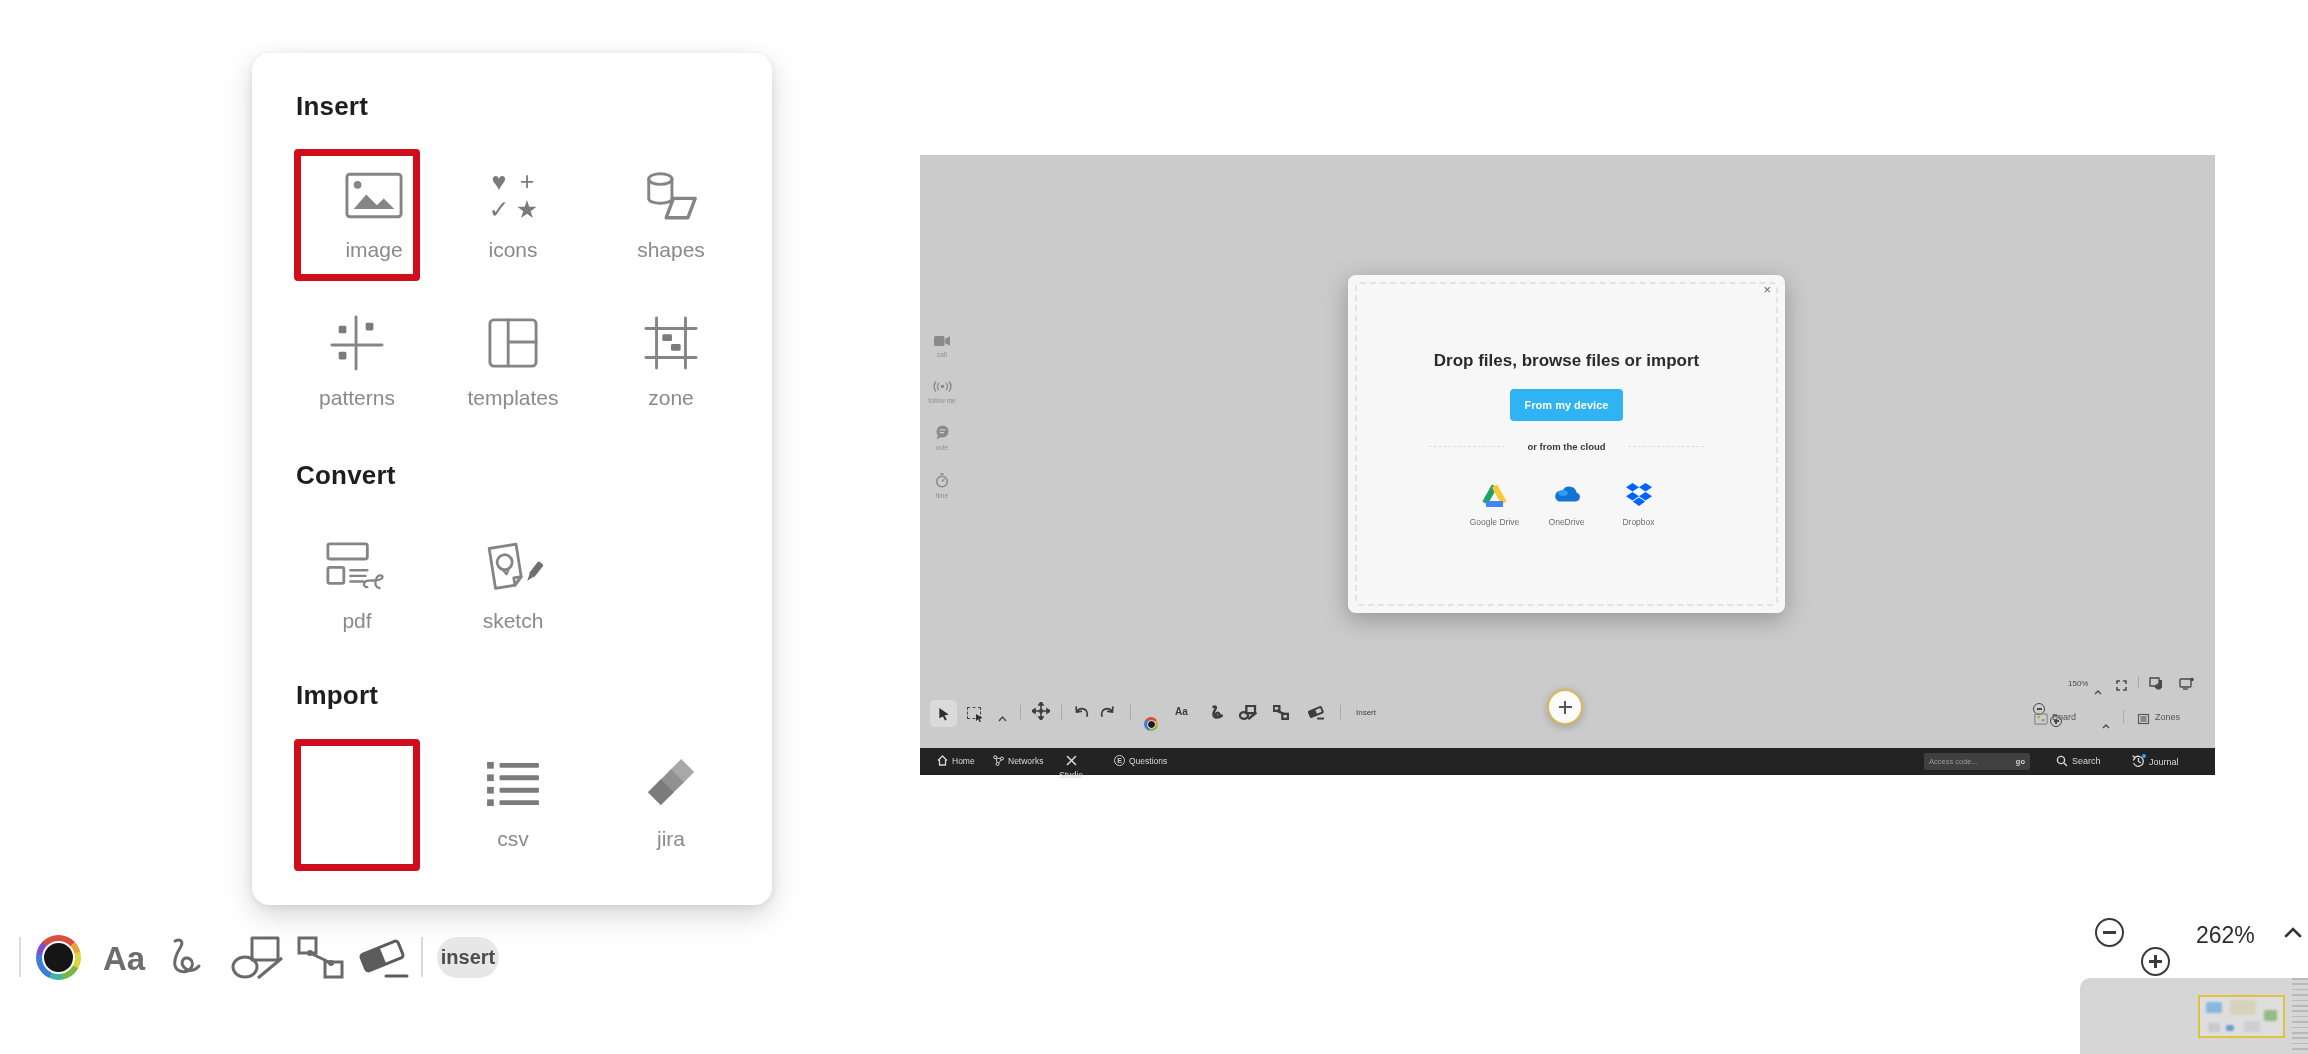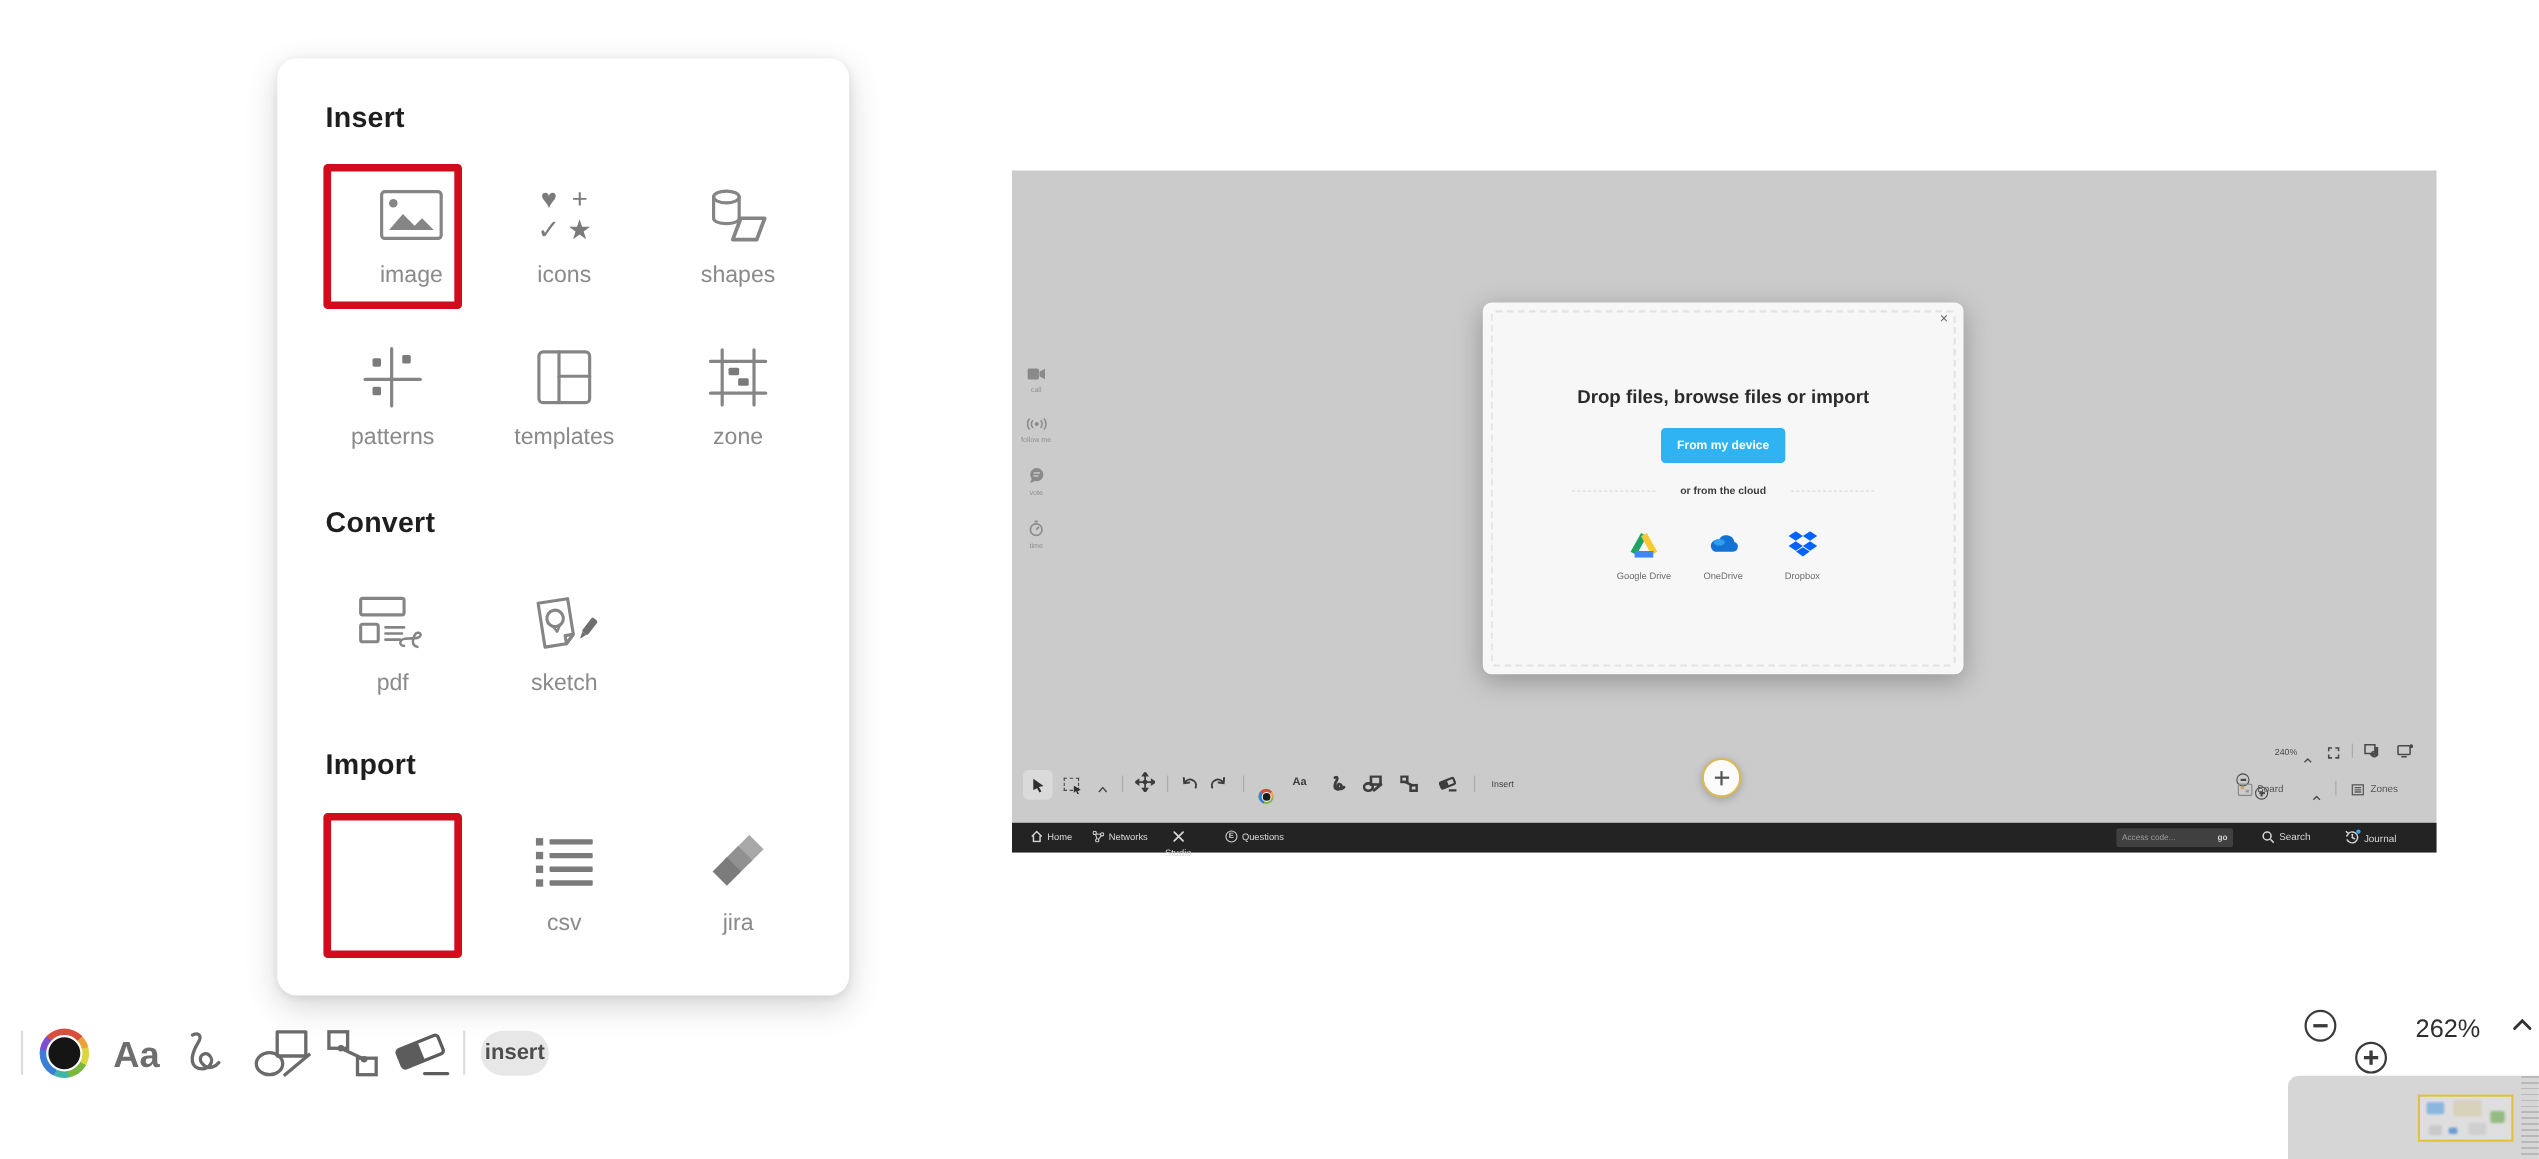--- a/index.html
+++ b/index.html
@@ -435,21 +435,21 @@
         <path d="M4 9 h21 v18 h-21 z" fill="#3d3d3d"></path>
       </g>
       <line x1="28" y1="38" x2="49" y2="38" stroke="#3d3d3d" stroke-width="6"></line>
     </svg>
   </div>
   <div class="abs mtb-div" style="left:420px; top:550px;"></div>
   <div class="abs mins-label" style="left:436px; top:553px;">Insert</div>
 
   <div class="abs ccirc" style="left:1113px; top:522px;"></div>
   <div class="abs ccirc plus" style="left:1130px; top:522px;"></div>
-  <div class="abs mini-ctrl-lb" style="left:1148px; top:524px;">240%</div>
+  <div class="abs mini-ctrl-lb" style="left:1148px; top:524px;">150%</div>
   <div class="abs" style="left:1174px; top:526px;">
     <svg width="8" height="5" viewBox="0 0 8 5" fill="none" stroke="#4a4a4a" stroke-width="1.3">
         <polyline points="1,4 4,1 7,4"></polyline>
       </svg>
   </div>
   <div class="abs" style="left:1196px; top:522px;">
     <svg width="11" height="11" viewBox="0 0 11 11" fill="none" stroke="#4a4a4a" stroke-width="1.5">
       <path d="M1 4 V1 H4 M7 1 H10 V4 M10 7 V10 H7 M4 10 H1 V7"></path>
     </svg>
   </div>

